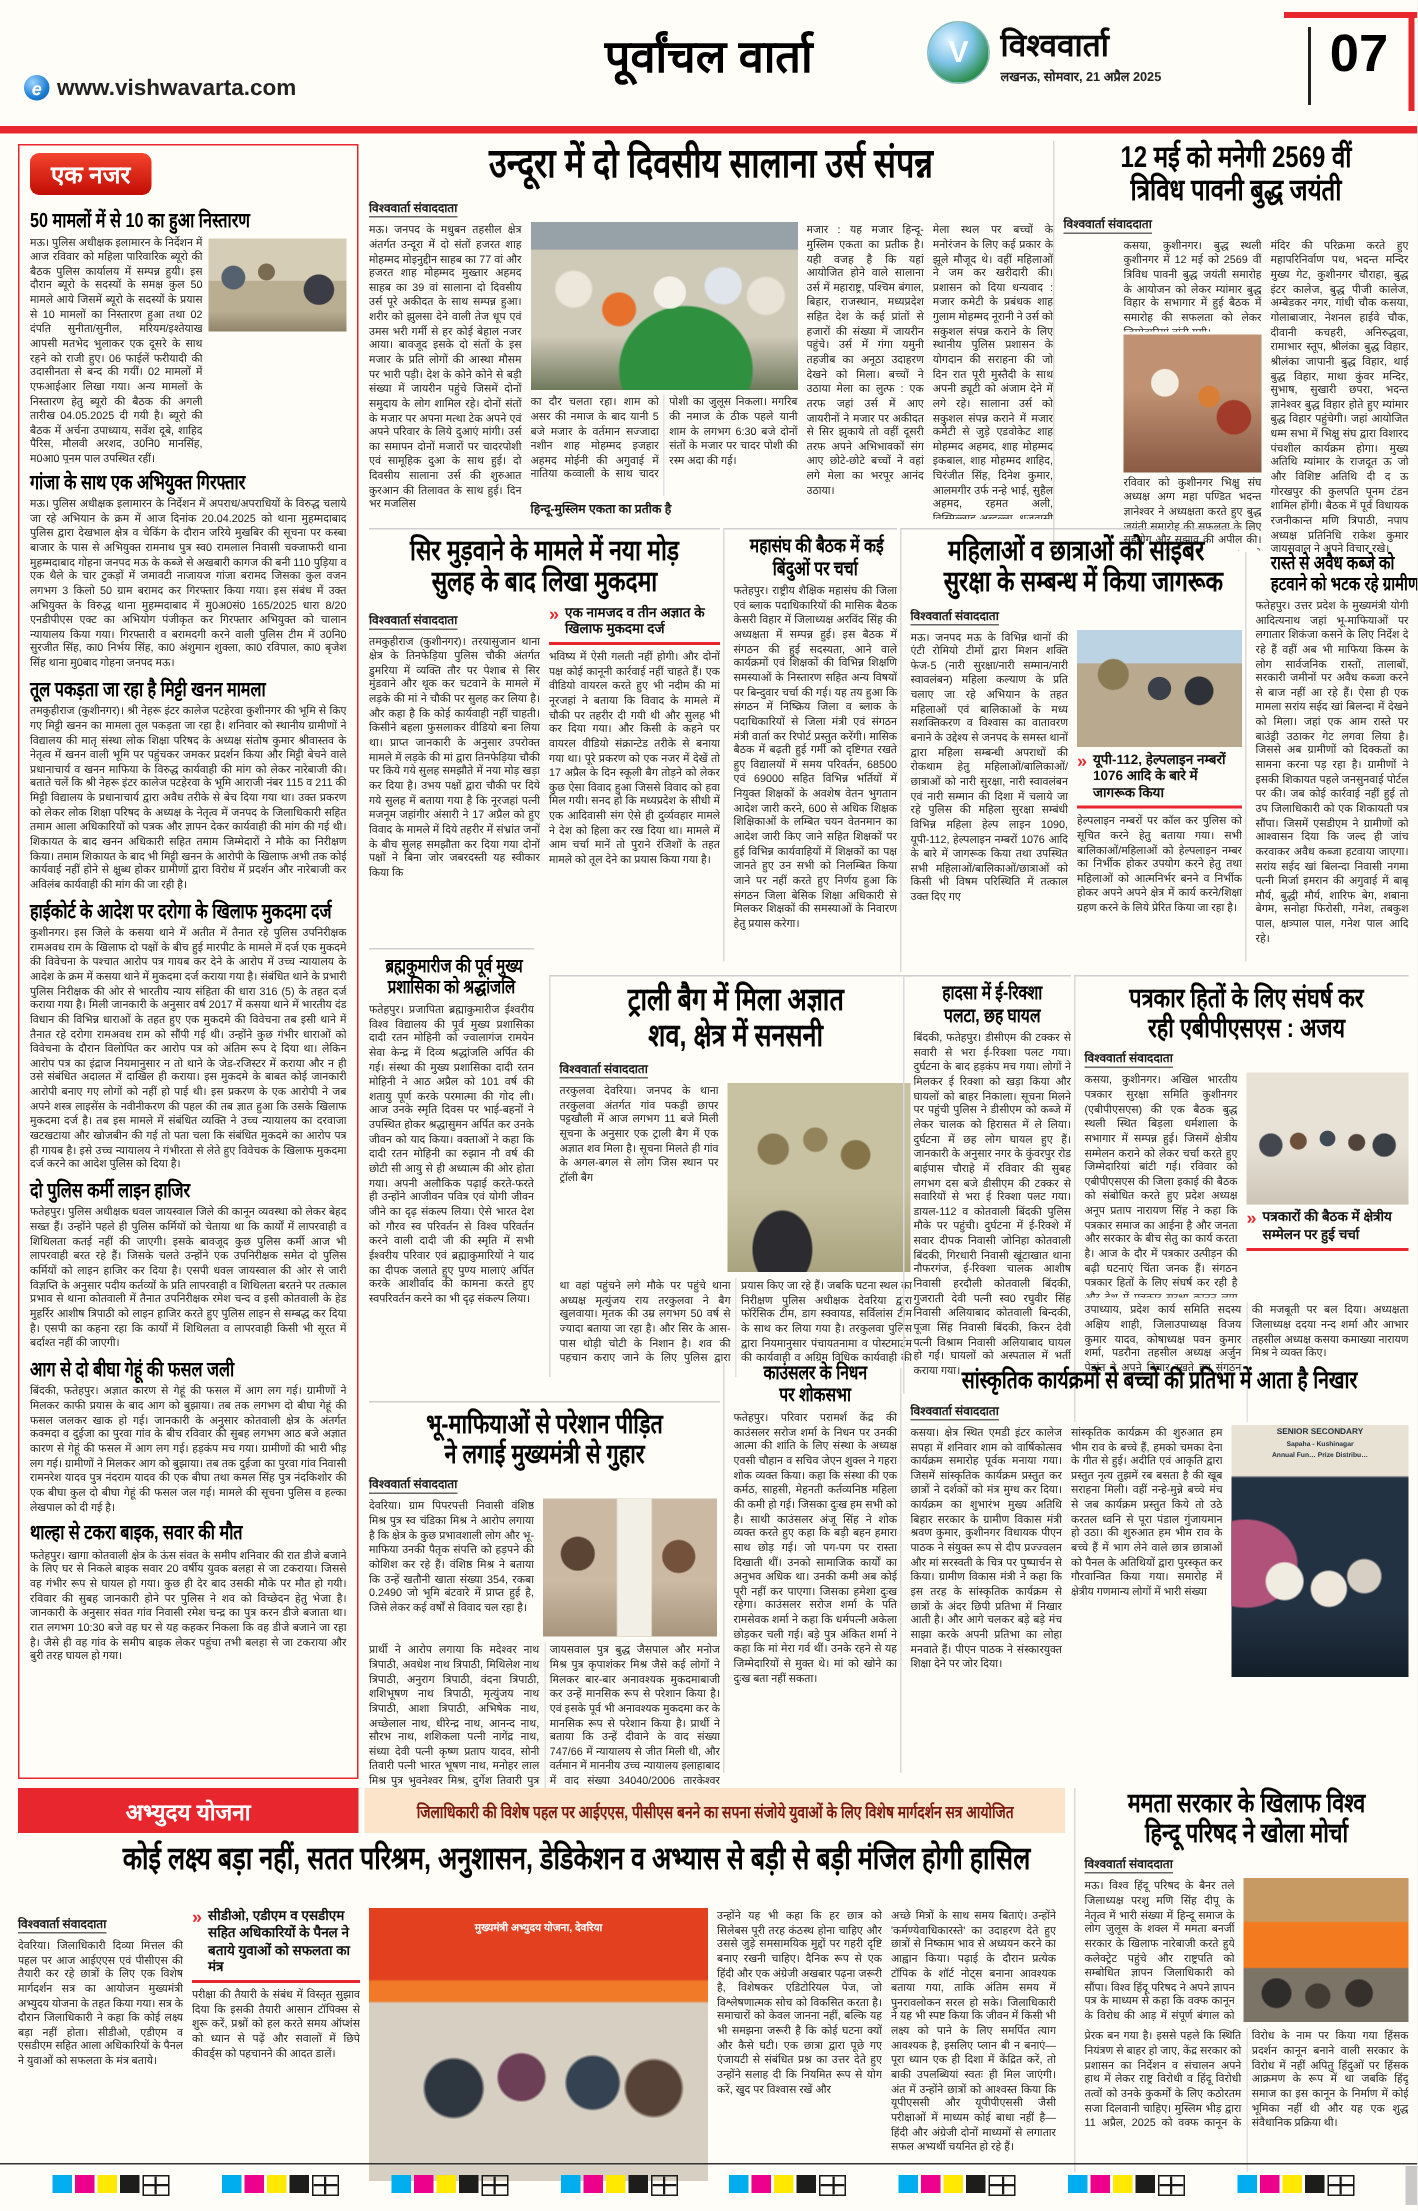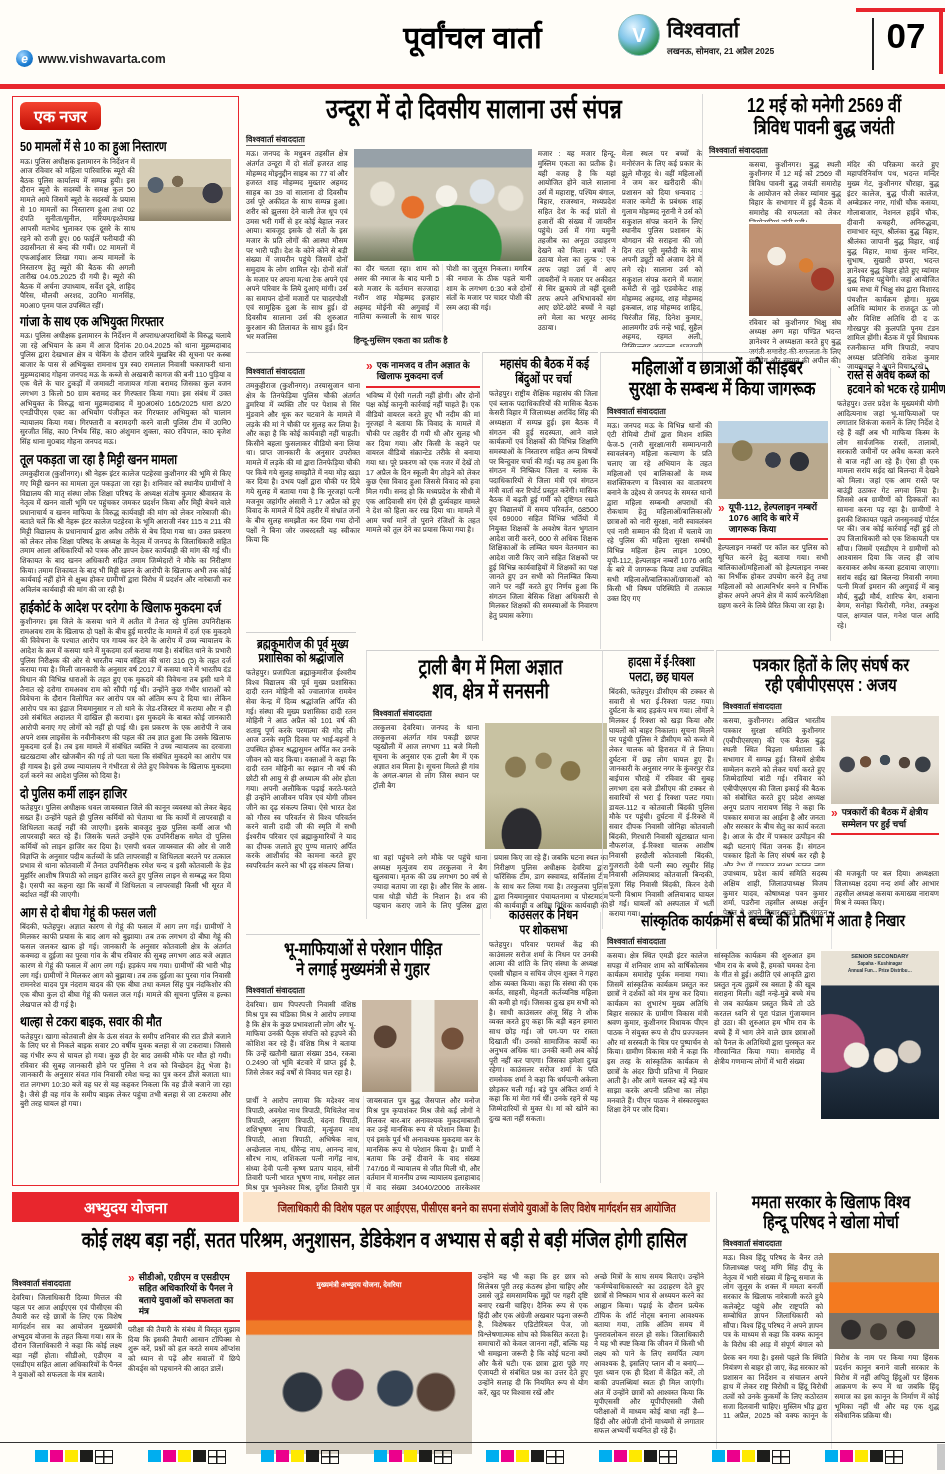--- a/index.html
+++ b/index.html
@@ -51,21 +51,21 @@
   .reg{width:16px;height:12px;border:1.5px solid #1a1a1a;background:linear-gradient(#1a1a1a,#1a1a1a) center/1.5px 100% no-repeat,linear-gradient(#1a1a1a,#1a1a1a) center/100% 1.5px no-repeat;}
   .unity{font-weight:700;font-size:8.2px;margin-top:2px;}
 </style>
 </head>
 <body>
 
 <div class="page">
 
   <div class="abs" style="left:16px;top:50px;display:flex;align-items:center;gap:5px;">
     <span class="ebadge">e</span>
-    <span style="font-weight:700;font-size:12px;color:#222;">www.vishwavarta.com</span>
+    <span style="font-weight:700;font-size:15px;color:#222;">www.vishwavarta.com</span>
   </div>
   <div class="abs mh-title" style="left:0;right:0;top:16px;text-align:center;">पूर्वांचल वार्ता</div>
   <div class="abs" style="left:618px;top:14px;display:flex;gap:7px;align-items:center;">
     <span class="globe">V</span>
     <span>
       <span style="display:block;font-weight:700;font-size:21px;color:#0a0a0a;">विश्ववार्ता</span>
       <span style="display:block;font-weight:700;font-size:8.5px;color:#222;margin-top:2px;">लखनऊ, सोमवार, 21 अप्रैल 2025</span>
     </span>
   </div>
   <div class="abs" style="left:856px;top:8px;width:89px;height:4px;background:#e8262d;"></div>
@@ -149,20 +149,24 @@
       <div style="width:110px;margin-left:40px;">
         <div class="bd" style="height:62px;">कसया, कुशीनगर। बुद्ध स्थली कुशीनगर में 12 मई को 2569 वीं त्रिविध पावनी बुद्ध जयंती समारोह के आयोजन को लेकर म्यांमार बुद्ध विहार के सभागार में हुई बैठक में समारोह की सफलता को लेकर जिम्मेदारियां बांटी गयी।</div>
         <div class="ph p-bud" style="width:92px;height:92px;margin:2px auto;"></div>
         <div class="bd" style="height:50px;">रविवार को कुशीनगर भिक्षु संघ अध्यक्ष अग्ग महा पण्डित भदन्त ज्ञानेश्वर ने अध्यक्षता करते हुए बुद्ध जयंती समारोह की सफलता के लिए सहयोग और सुझाव की अपील की। 11 मई रविवार की शाम 4 बजे महापरिनिर्वाण मंदिर में विशेष पूजा, 12 मई सोमवार प्रातः 5:30 बजे से 6:30 बजे तक महा परिनिर्वाण मंदिर में सूत्र पाठ, पूजा, वंदना, भिक्षुओं को संपदान व बुद्ध पूजा पूर्वाह्न 11 बजे म्यांमार मंदिर में, शोभायात्रा प्रातः 7 बजे से महापरिनिर्वाण</div>
       </div>
       <div class="bd" style="width:114px;height:212px;">मंदिर की परिक्रमा करते हुए महापरिनिर्वाण पथ, भदन्त मन्दिर मुख्य गेट, कुशीनगर चौराहा, बुद्ध इंटर कालेज, बुद्ध पीजी कालेज, अम्बेडकर नगर, गांधी चौक कसया, गोलाबाजार, नेशनल हाईवे चौक, दीवानी कचहरी, अनिरुद्धवा, रामाभार स्तूप, श्रीलंका बुद्ध विहार, श्रीलंका जापानी बुद्ध विहार, थाई बुद्ध विहार, माथा कुंवर मन्दिर, सुभाष, सुखारी छपरा, भदन्त ज्ञानेश्वर बुद्ध विहार होते हुए म्यांमार बुद्ध विहार पहुंचेगी। जहां आयोजित धम्म सभा में भिक्षु संघ द्वारा विशारद पंचशील कार्यक्रम होगा। मुख्य अतिथि म्यांमार के राजदूत ऊ जो और विशिष्ट अतिथि दी द ऊ गोरखपुर की कुलपति पूनम टंडन शामिल होंगी। बैठक में पूर्व विधायक रजनीकान्त मणि त्रिपाठी, नपाप अध्यक्ष प्रतिनिधि राकेश कुमार जायसवाल ने अपने विचार रखे।</div>
     </div>
   </div>
 
   <div class="abs" style="left:246px;top:352px;width:234px;border-top:1px solid #cfcfcf;padding-top:4px;">
+    <div class="hl">
+      <span class="cond" style="font-size:19px;">सिर मुड़वाने के मामले में नया मोड़</span>
+      <span class="cond" style="font-size:19px;">सुलह के बाद लिखा मुकदमा</span>
+    </div>
     <div class="flexr" style="margin-top:3px;">
       <div style="width:114px;">
         <span class="by">विश्ववार्ता संवाददाता</span>
         <div class="bd" style="height:222px;">तमकुहीराज (कुशीनगर)। तरयासुजान थाना क्षेत्र के तिनफेड़िया पुलिस चौकी अंतर्गत डुमरिया में व्यक्ति तौर पर पेशाब से सिर मुंडवाने और थूक कर चटवाने के मामले में लड़के की मां ने चौकी पर सुलह कर लिया है। और कहा है कि कोई कार्यवाही नहीं चाहती। किसीने बहला फुसलाकर वीडियो बना लिया था। प्राप्त जानकारी के अनुसार उपरोक्त मामले में लड़के की मां द्वारा तिनफेड़िया चौकी पर किये गये सुलह समझौते में नया मोड़ खड़ा कर दिया है। उभय पक्षों द्वारा चौकी पर दिये गये सुलह में बताया गया है कि नूरजहां पत्नी मजनूम जहांगीर अंसारी ने 17 अप्रैल को हुए विवाद के मामले में दिये तहरीर में संभ्रांत जनों के बीच सुलह समझौता कर दिया गया दोनों पक्षों ने बिना जोर जबरदस्ती यह स्वीकार किया कि</div>
       </div>
       <div style="width:114px;">
         <div class="capbox">
           <span class="chev">»</span>
           <span class="capt">एक नामजद व तीन अज्ञात के खिलाफ मुकदमा दर्ज</span>
         </div>

